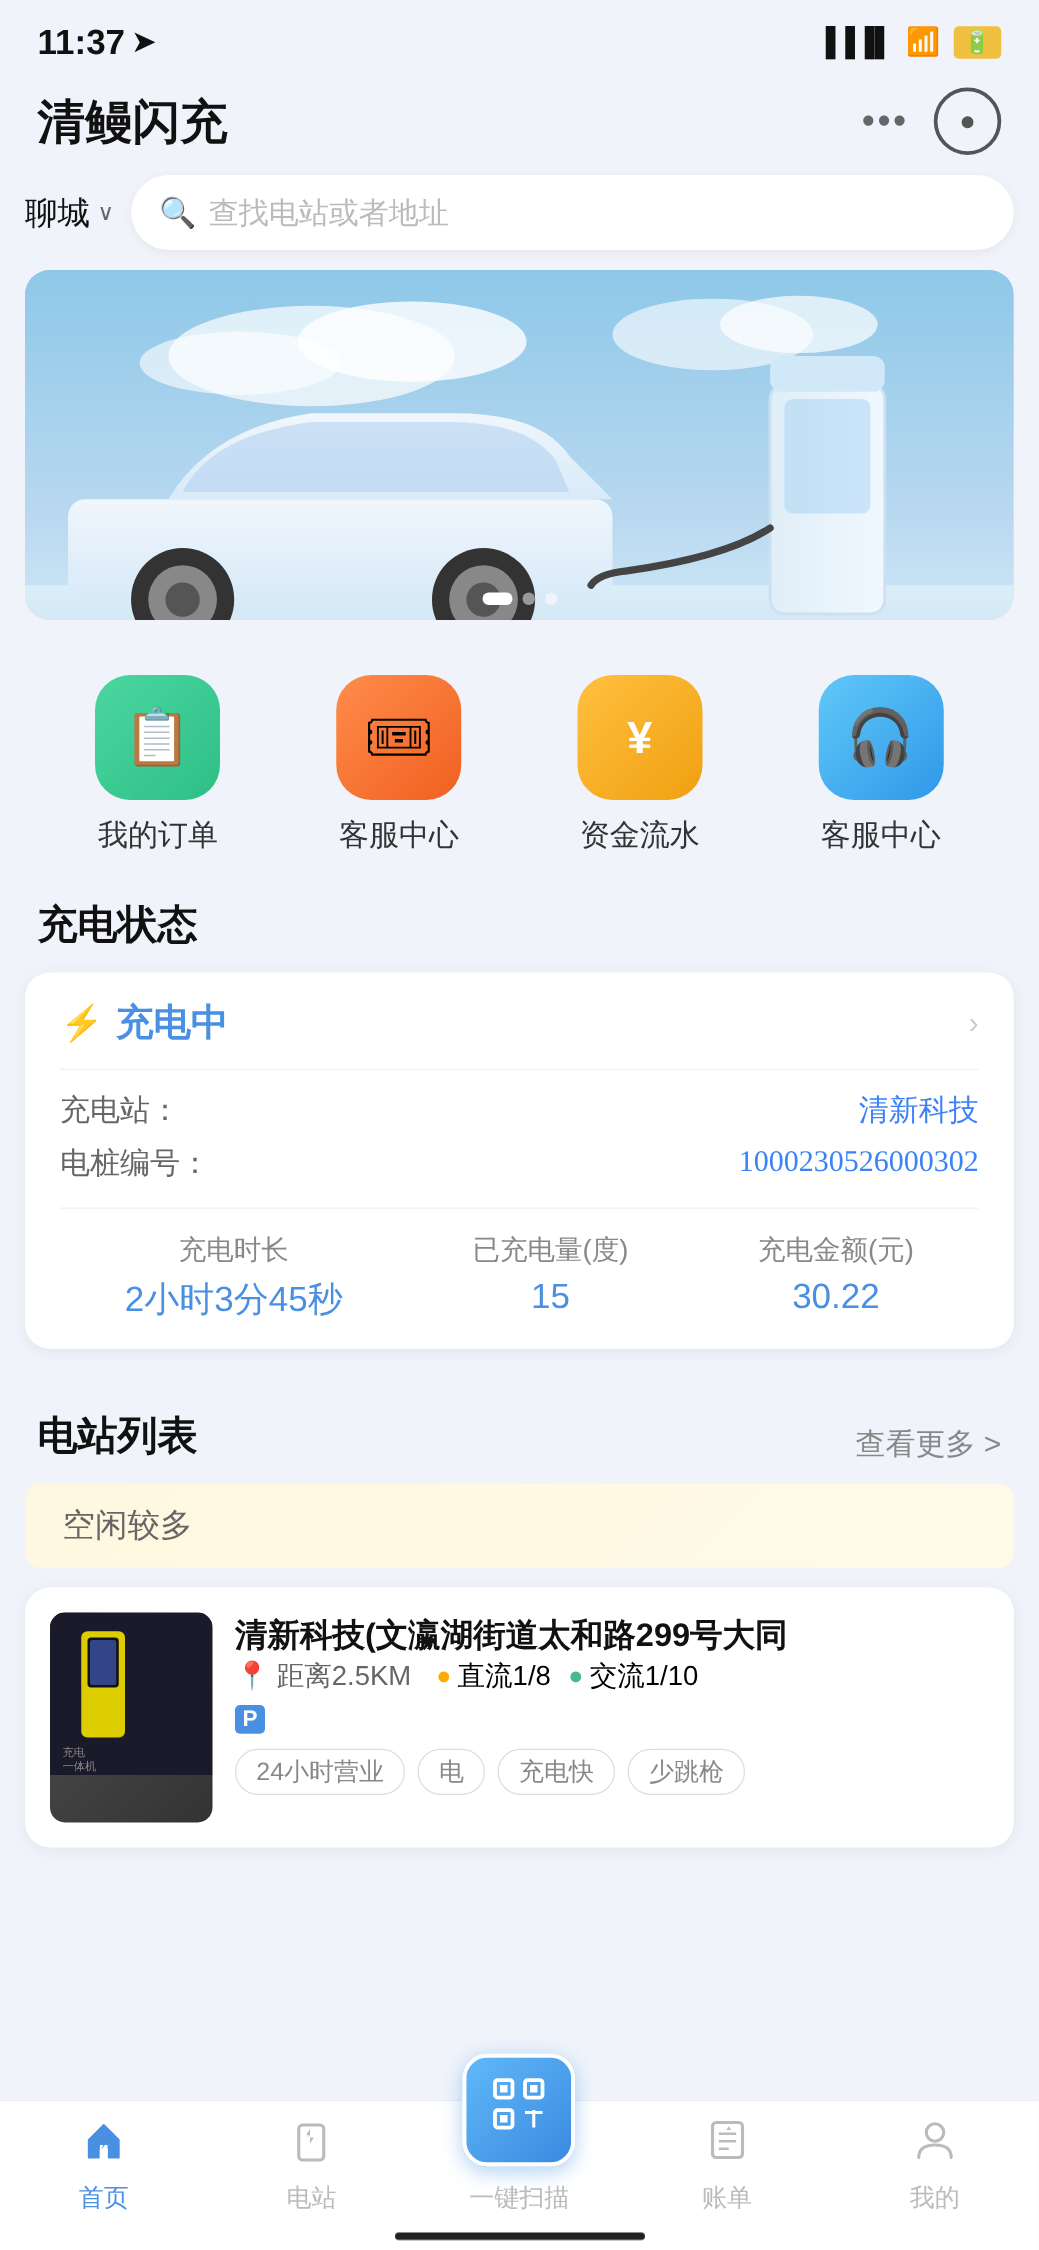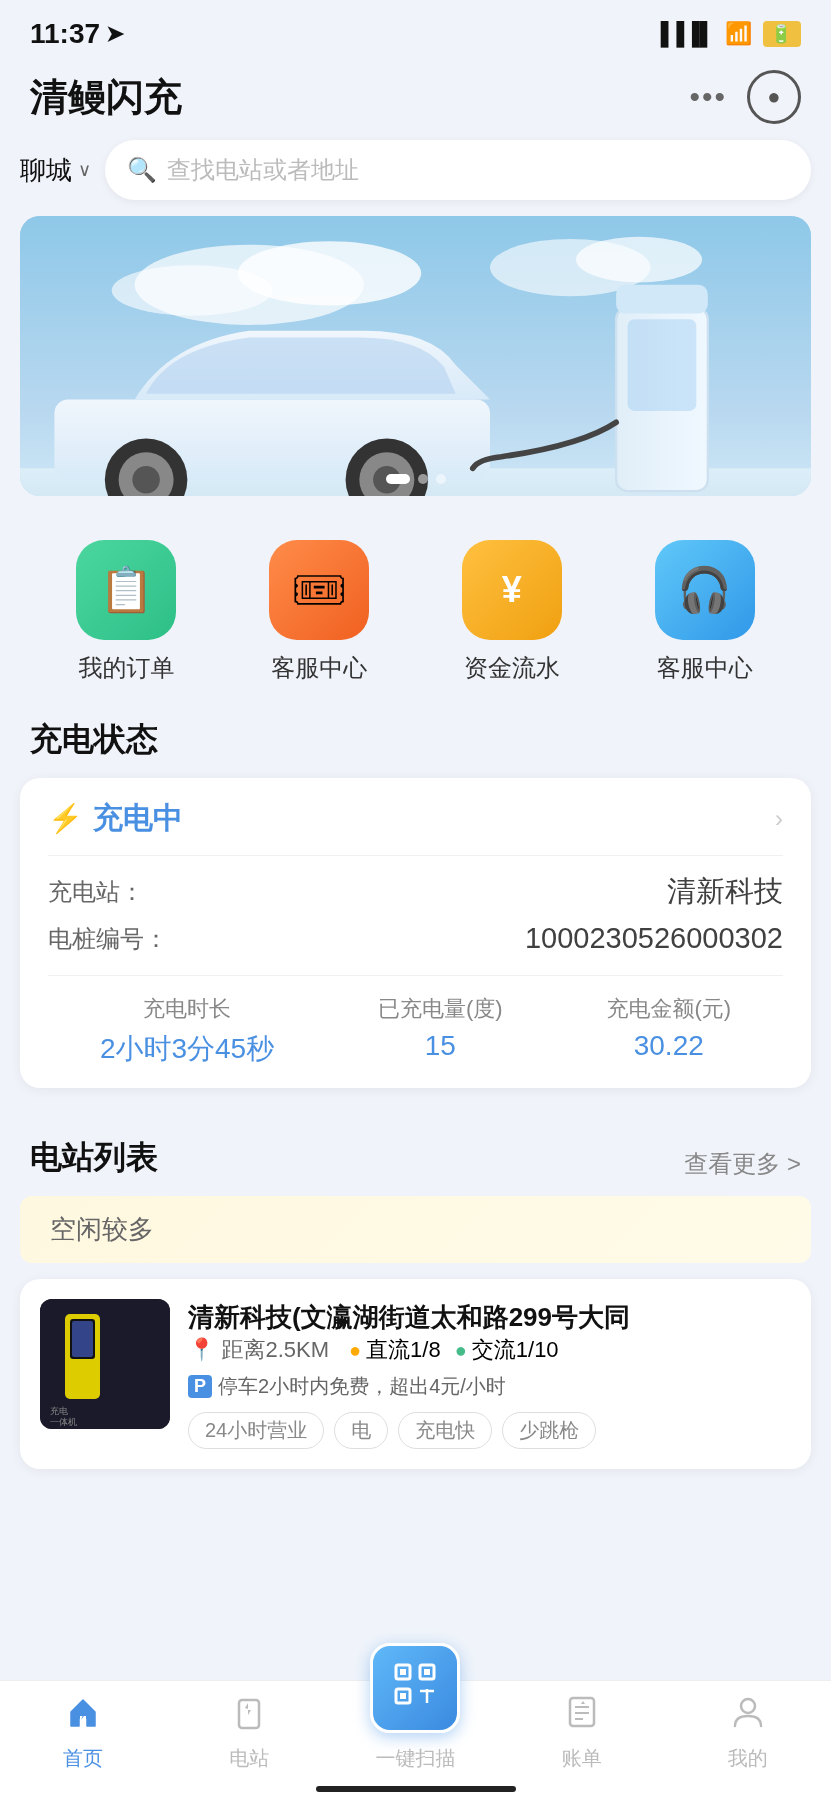--- a/index.html
+++ b/index.html
@@ -259,22 +259,23 @@
       display: flex;
       justify-content: space-between;
       align-items: center;
       margin-bottom: 10px;
     }
     .charging-row-label {
       font-size: 24px;
       color: #666;
     }
     .charging-row-value {
-      font-size: 29px;
-      color: #404040;
+      font-size: 24px;
+      color: #3b82f6;
+      font-family: Liberation Serif, serif;
     }
     .charging-stats {
       display: flex;
       justify-content: space-around;
       margin-top: 20px;
       padding-top: 18px;
       border-top: 1px solid #f0f0f0;
     }
     .stat-item {
       display: flex;
@@ -326,21 +327,21 @@
       overflow: hidden;
       box-shadow: 0 2px 12px rgba(0,0,0,0.06);
     }
     .station-card-inner {
       display: flex;
       padding: 20px;
       gap: 18px;
     }
     .station-thumbnail {
       width: 130px;
-      height: 130px;
+      height: 168px;
       border-radius: 12px;
       overflow: hidden;
       flex-shrink: 0;
       background: linear-gradient(135deg, #222 0%, #444 40%, #333 100%);
       position: relative;
     }
     .station-info {
       flex: 1;
       overflow: hidden;
     }
@@ -677,21 +678,20 @@
                 <span>直流1/8</span>
               </div>
               <div class="charger-badge">
                 <span class="charger-dot-ac">●</span>
                 <span>交流1/10</span>
               </div>
             </div>
           </div>
           <div class="station-parking">
             <span class="parking-icon">P</span>
-            <span>停车2小时内免费，超出4元/小时</span>
           </div>
           <div class="station-tags">
             <span class="tag">24小时营业</span>
             <span class="tag">电</span>
             <span class="tag">充电快</span>
             <span class="tag">少跳枪</span>
           </div>
         </div>
       </div>
     </div>

